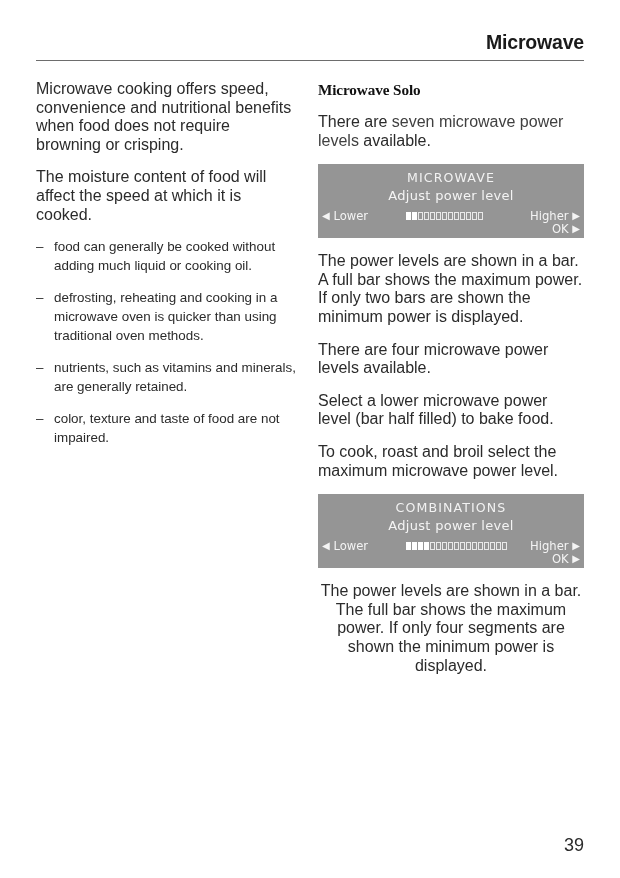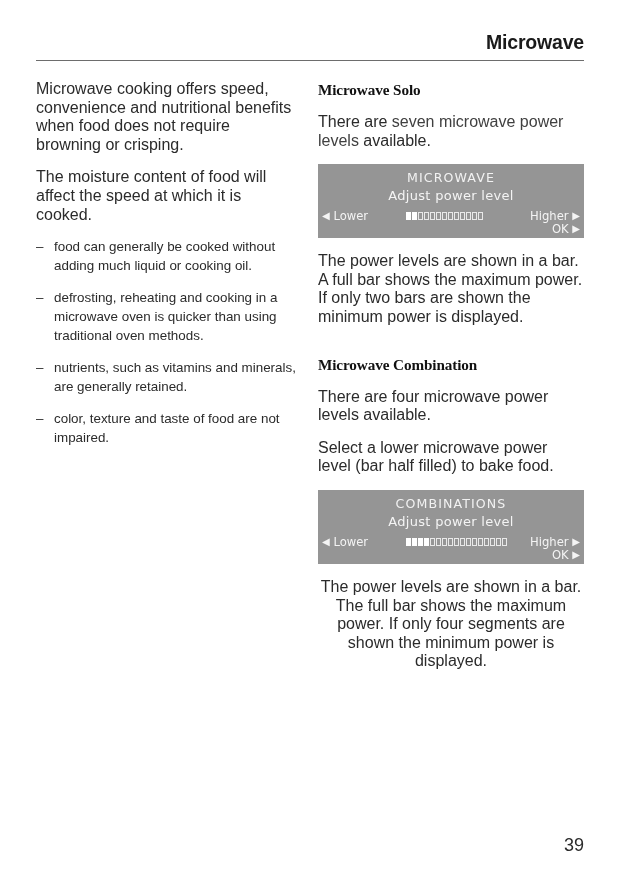--- a/index.html
+++ b/index.html
@@ -265,24 +265,24 @@
           <span class="seg off"></span>
           <span class="seg off"></span>
           <span class="seg off"></span>
         </div>
       <div class="lcd-right"><span>Higher</span> <span class="arrow">▶</span></div>
       <div class="lcd-ok"><span>OK</span> <span class="arrow">▶</span></div>
     </div>
 
     <p class="para">The power levels are shown in a bar. A full bar shows the maximum power. If only two bars are shown the minimum power is displayed.</p>
 
-    <h2 class="section spaced">Microwave Combination</h2>
 
     <p class="para">There are four microwave power levels available.</p>
     <p class="para">Select a lower microwave power level (bar half filled) to bake food.</p>
+    <p class="para">To cook, roast and broil select the maximum microwave power level.</p>
 
     <div class="lcd">
       <div class="lcd-title">COMBINATIONS</div>
       <div class="lcd-sub">Adjust power level</div>
       <div class="lcd-left"><span class="arrow">◀</span> <span>Lower</span></div>
       <div class="lcd-bar">
           <span class="seg on"></span>
           <span class="seg on"></span>
           <span class="seg on"></span>
           <span class="seg on"></span>

